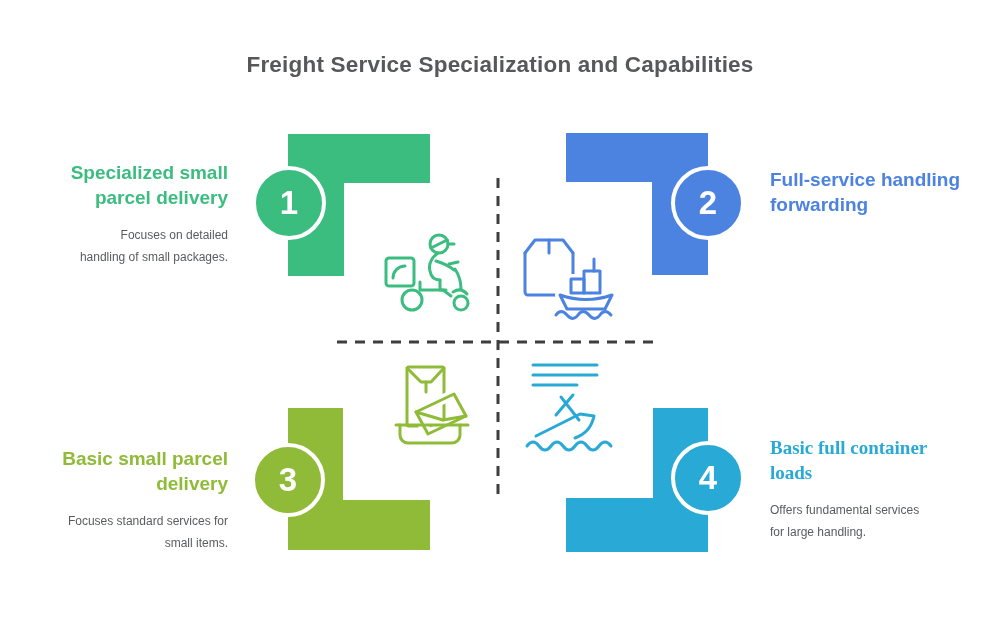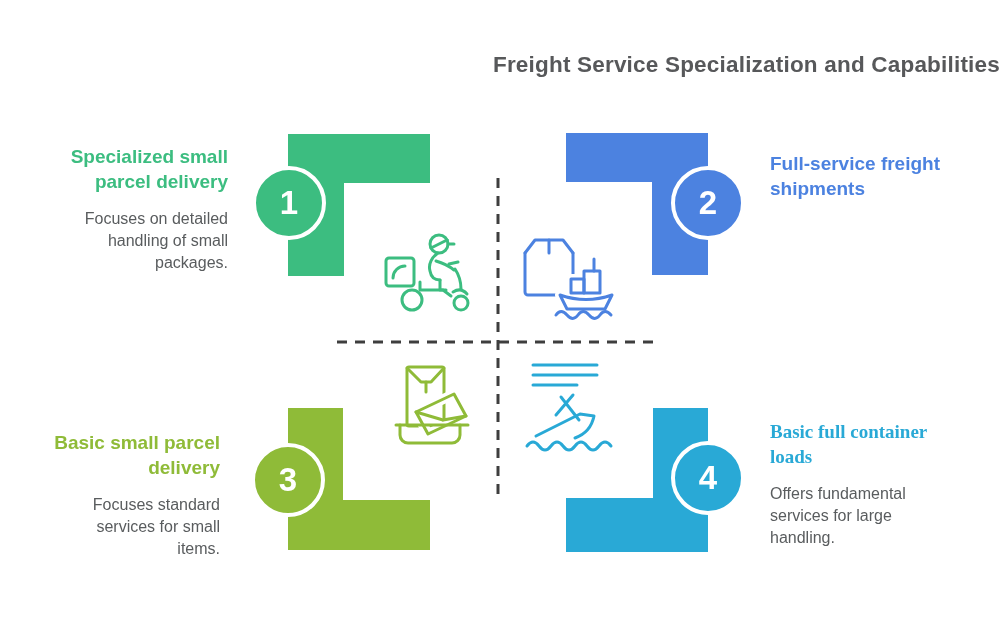--- a/index.html
+++ b/index.html
@@ -2,21 +2,21 @@
 <html><head>
 <meta charset="utf-8">
 <style>
   html,body{margin:0;padding:0;}
   body{
     width:1000px;height:625px;position:relative;background:#ffffff;
     font-family:"Liberation Sans", sans-serif;overflow:hidden;
   }
   .abs{position:absolute;}
   .page-title{
-    position:absolute;top:52px;left:0;width:1000px;text-align:right;
+    position:absolute;top:52px;left:0;width:1000px;text-align:center;
     font-size:22.5px;font-weight:bold;color:var(--title);letter-spacing:.2px;
   }
   
   .bar{position:absolute;}
   .q1 .bar{background:var(--q1);}
   .q2 .bar{background:var(--q2);}
   .q3 .bar{background:var(--q3);}
   .q4 .bar{background:var(--q4);}
   
   .badge{
@@ -25,26 +25,26 @@
     color:#ffffff;font-size:33px;font-weight:bold;z-index:5;
   }
   .q1 .badge{background:var(--q1);}
   .q2 .badge{background:var(--q2);}
   .q3 .badge{background:var(--q3);}
   .q4 .badge{background:var(--q4);}
   
   .tblock{position:absolute;}
   .tblock.right{text-align:right;}
   .tblock.left{text-align:left;}
-  .qheading{font-size:19px;font-weight:bold;line-height:25px;margin:0 0 14px 0;}
+  .qheading{font-size:19px;font-weight:bold;line-height:25px;margin:16px 0 14px 0;}
   .q1 .qheading{color:var(--q1);}
   .q2 .qheading{color:var(--q2);}
   .q3 .qheading{color:var(--q3);}
   .q4 .qheading{color:var(--q4);font-family:Liberation Serif, serif;}
-  .qbody{font-size:16px;line-height:22px;color:var(--text);margin:0;}
+  .qbody{font-size:12px;line-height:22px;color:var(--text);margin:0;}
   .tblock.right .qbody{margin-left:auto;}
   
   .q1 svg{color:var(--q1);}
   .q2 svg{color:var(--q2);}
   .q3 svg{color:var(--q3);}
   .q4 svg{color:var(--q4);}
   svg{display:block;}
   .dash-overlay{position:absolute;left:0;top:0;z-index:1;}
 </style>
 </head>
@@ -78,21 +78,21 @@
     <path d="M57,47 L57,57 L63,57"></path>
     <path d="M37,49 V57 H60 L68,63"></path>
     <circle cx="29" cy="67" r="10"></circle>
     <circle cx="78" cy="70" r="7"></circle>
     <path d="M70,59 Q78,54 84,61"></path>
   </svg>
 </section>
 
 <section class="q2">
   <div class="tblock left" style="left:770px;top:151px;width:195px;">
-    <h2 class="qheading">Full-service freight shipments</h2>
+    <h2 class="qheading">Full-service handling forwarding</h2>
   </div>
   <div class="bar" style="left:566px;top:133px;width:142px;height:49px;"></div>
   <div class="bar" style="left:652px;top:133px;width:56px;height:142px;"></div>
   <div class="badge" style="left:671px;top:166px;">2</div>
   <svg class="abs" style="left:518px;top:232px;" width="98" height="88" viewBox="0 0 98 88" fill="none" stroke="currentColor" stroke-width="3" stroke-linecap="round" stroke-linejoin="round">
     <path d="M7,21 L17,8 H45 L55,21"></path>
     <path d="M31,8 V21"></path>
     <path d="M55,21 V42"></path>
     <path d="M7,21 V60 a3,3 0 0 0 3,3 H42"></path>
 
@@ -104,21 +104,21 @@
     </g>
     <path d="M42,63 q26,9 52,0 l-7,14 H49 Z"></path>
     <rect x="53" y="47" width="13" height="14"></rect>
     <rect x="66" y="39" width="16" height="22"></rect>
     <path d="M76,27 V39"></path>
     <path d="M38,83 q5,-7 11,0 t11,0 t11,0 t11,0 t11,0"></path>
   </svg>
 </section>
 
 <section class="q3">
-  <div class="tblock right" style="left:32px;top:430px;width:188px;">
+  <div class="tblock right" style="left:40px;top:430px;width:188px;">
     <h2 class="qheading">Basic small parcel delivery</h2>
     <p class="qbody" style="max-width:165px;">Focuses standard services for small items.</p>
   </div>
   <div class="bar" style="left:288px;top:408px;width:55px;height:142px;"></div>
   <div class="bar" style="left:288px;top:500px;width:142px;height:50px;"></div>
   <div class="badge" style="left:251px;top:443px;">3</div>
   <svg class="abs" style="left:388px;top:362px;" width="88" height="88" viewBox="0 0 88 88" fill="none" stroke="currentColor" stroke-width="3" stroke-linecap="round" stroke-linejoin="round">
     <rect x="19" y="5" width="37" height="59" rx="2"></rect>
     <path d="M19,6 L33,20 H43 L56,6"></path>
     <path d="M38,20 V30"></path>

